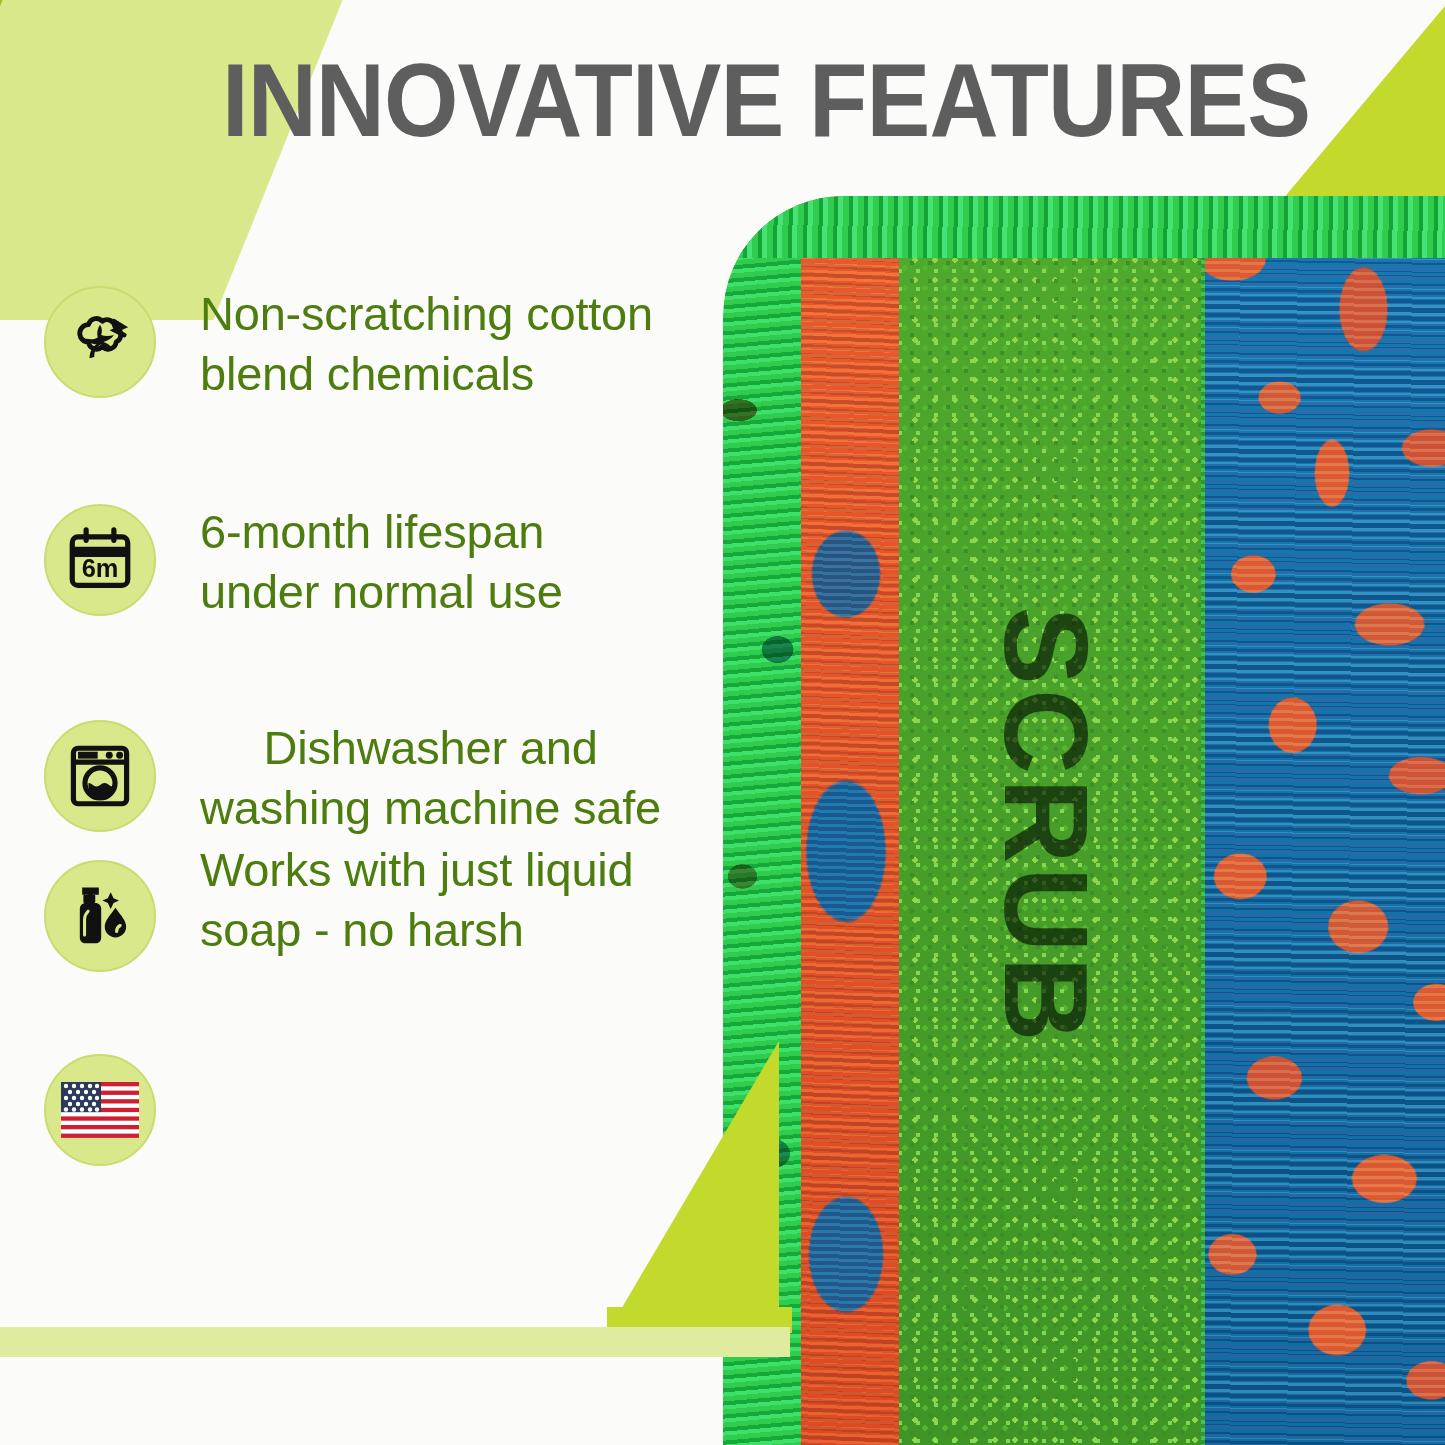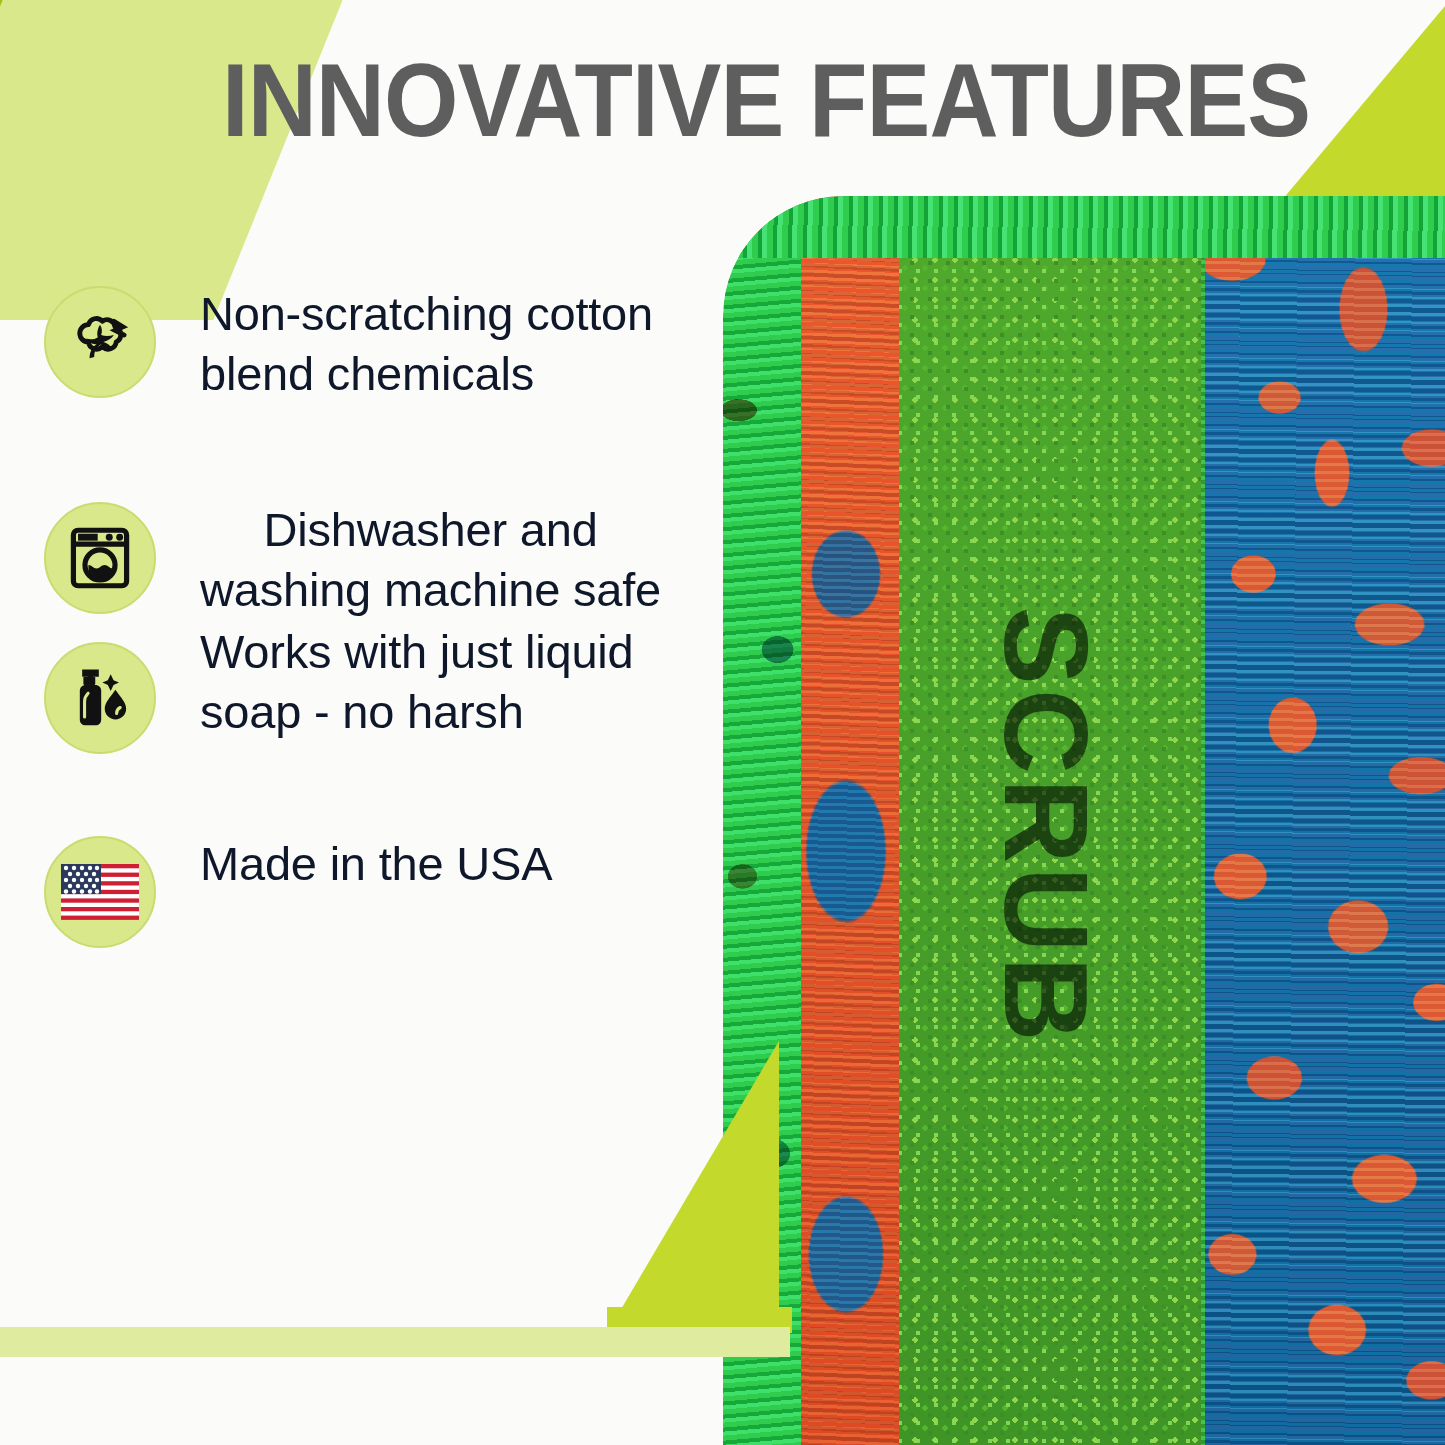--- a/index.html
+++ b/index.html
@@ -77,21 +77,21 @@
     display:flex;align-items:center;justify-content:center;
     box-sizing:border-box;
   }
   .badge svg{display:block;}
 
   .ftext{
     margin-left:44px;
     font-family:"Liberation Sans Narrow","Liberation Sans",sans-serif;
     font-size:47px;
     line-height:60px;
-    color:#0f172a;
+    color:#4d7c0f;
     letter-spacing:-.2px;
     padding-top:2px;
   }
   .ftext span{display:block;white-space:nowrap;}
 
   .f0{margin-top:0px;}
   .f1{margin-top:96px;}
   .f2{margin-top:94px;text-align:center;}
   .f3{}
   .f4{margin-top:78px;}
@@ -280,20 +280,34 @@
             <path d="M44 14l8 5-7 3 8 4"></path>
           </g>
         </svg>
       </div>
       <div class="ftext">
         <span>Non-scratching cotton</span>
         <span>blend chemicals</span>
       </div>
     </div>
 
+    <div class="feature f1">
+      <div class="badge">
+        <svg width="74" height="74" viewBox="0 0 64 64" aria-hidden="true">
+          <rect x="8" y="12" width="48" height="42" rx="5" fill="none" stroke="#111" stroke-width="4.5"></rect>
+          <path d="M8 25h48" stroke="#111" stroke-width="9"></path>
+          <path d="M20 6v9M44 6v9" stroke="#111" stroke-width="4.5" stroke-linecap="round"></path>
+          <text x="32" y="47" text-anchor="middle" font-family="Liberation Sans, sans-serif" font-size="22" font-weight="bold" fill="#111">6m</text>
+        </svg>
+      </div>
+      <div class="ftext">
+        <span>6-month lifespan</span>
+        <span>under normal use</span>
+      </div>
+    </div>
 
     <div class="feature f2">
       <div class="badge">
         <svg width="74" height="74" viewBox="0 0 64 64" aria-hidden="true">
           <rect x="9" y="8" width="46" height="48" rx="4" fill="none" stroke="#111" stroke-width="4.5"></rect>
           <path d="M9 20h46" stroke="#111" stroke-width="4.5"></path>
           <rect x="13" y="11" width="17" height="6" fill="#111"></rect>
           <circle cx="40" cy="14" r="3" fill="#111"></circle>
           <circle cx="49" cy="14" r="3" fill="#111"></circle>
           <circle cx="32" cy="38" r="13" fill="none" stroke="#111" stroke-width="4.5"></circle>
@@ -360,19 +374,16 @@
             <circle cx="25" cy="22" r="2.2"></circle>
               <circle cx="33" cy="22" r="2.2"></circle>
             <circle cx="5" cy="27.5" r="2.2"></circle>
               <circle cx="13" cy="27.5" r="2.2"></circle>
             <circle cx="21" cy="27.5" r="2.2"></circle>
               <circle cx="29" cy="27.5" r="2.2"></circle>
             <circle cx="36" cy="27.5" r="2.2"></circle>
           </g>
         </svg>
       </div>
-      <div class="ftext">
-        <span>Made in the USA</span>
-      </div>
     </div>
 
   </div>
 </div>
 
 </body></html>

